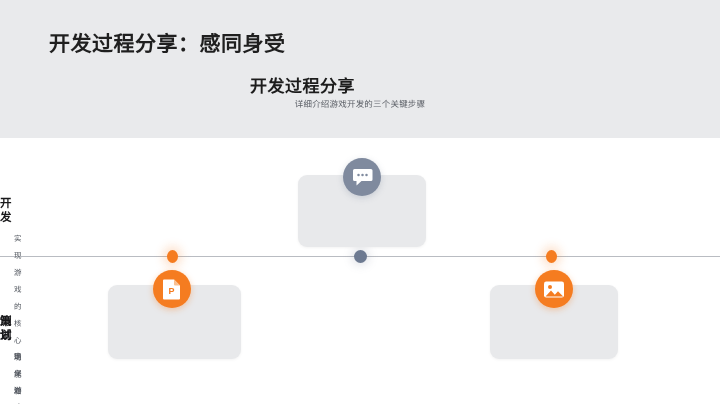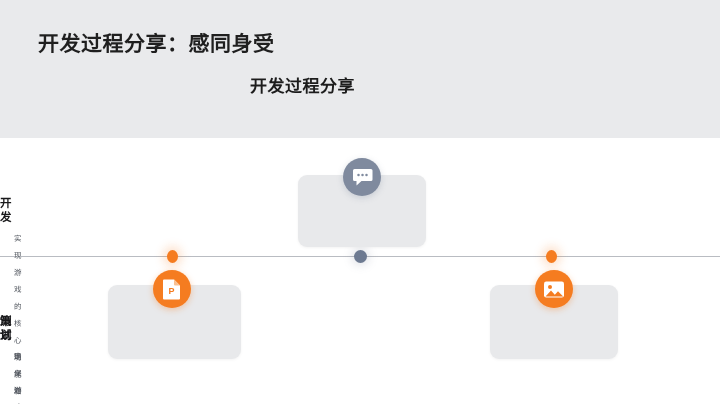--- a/index.html
+++ b/index.html
@@ -28,21 +28,21 @@
     position: absolute;
     left: 0;
     top: 0;
     width: 720px;
     height: 138px;
     background: #e9eaec;
   }
 
   .slide-title {
     position: absolute;
-    left: 38px;
+    left: 49px;
     top: 27px;
     font-size: 21px;
     font-weight: bold;
     color: #1f1f1f;
     letter-spacing: 0.5px;
     white-space: nowrap;
     font-family: Liberation Serif, serif;
   }
 
   .deck-heading {
@@ -176,20 +176,21 @@
 <body>
 
 <div class="slide">
 
   <div class="header-band"></div>
 
   <div class="slide-title">开发过程分享：感同身受</div>
 
   <div class="deck-heading">开发过程分享</div>
 
+  <div class="deck-sub">详细介绍游戏开发的三个关键步骤</div>
 
   <div class="timeline-line"></div>
   <div class="tl-dot orange d1"></div>
   <div class="tl-dot gray d2"></div>
   <div class="tl-dot orange d3"></div>
 
   <div class="step step-1">
     <div class="card"></div>
     <div class="badge orange">
       <svg width="20" height="22" viewBox="0 0 20 22" aria-hidden="true">

